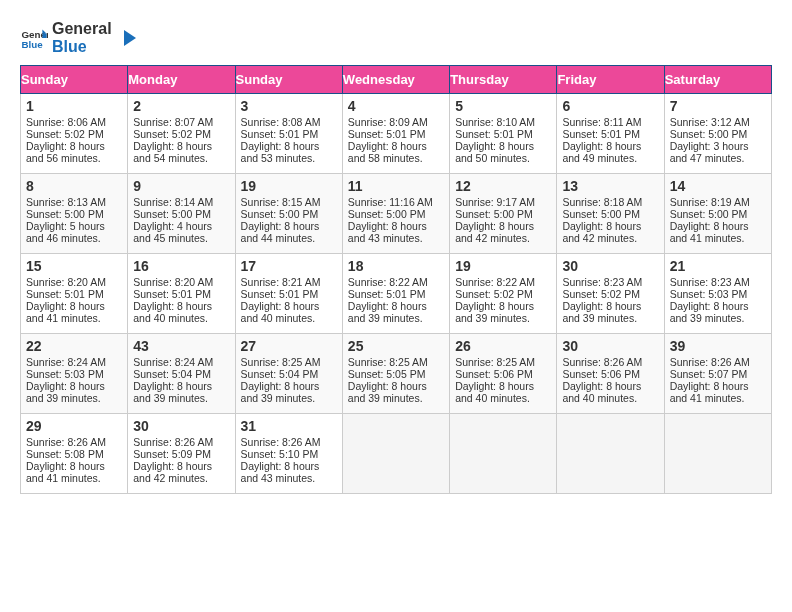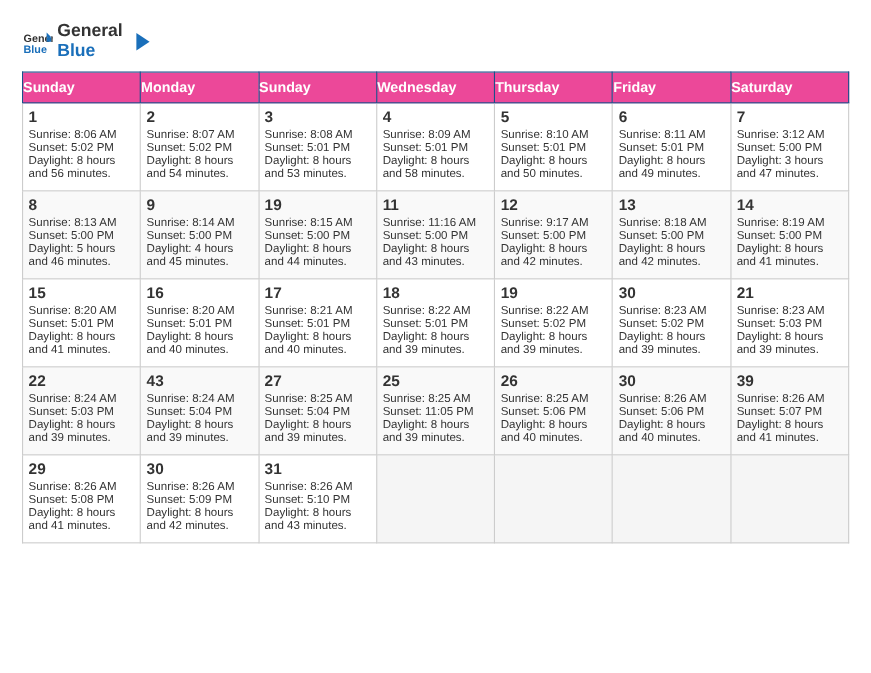--- a/index.html
+++ b/index.html
@@ -138,21 +138,21 @@
         <td><span class="day-num">17</span><span>Sunrise: 8:21 AM</span><br><span>Sunset: 5:01 PM</span><br><span>Daylight: 8 hours and 40 minutes.</span></td>
         <td><span class="day-num">18</span><span>Sunrise: 8:22 AM</span><br><span>Sunset: 5:01 PM</span><br><span>Daylight: 8 hours and 39 minutes.</span></td>
         <td><span class="day-num">19</span><span>Sunrise: 8:22 AM</span><br><span>Sunset: 5:02 PM</span><br><span>Daylight: 8 hours and 39 minutes.</span></td>
         <td><span class="day-num">30</span><span>Sunrise: 8:23 AM</span><br><span>Sunset: 5:02 PM</span><br><span>Daylight: 8 hours and 39 minutes.</span></td>
         <td><span class="day-num">21</span><span>Sunrise: 8:23 AM</span><br><span>Sunset: 5:03 PM</span><br><span>Daylight: 8 hours and 39 minutes.</span></td>
       </tr>
       <tr>
         <td><span class="day-num">22</span><span>Sunrise: 8:24 AM</span><br><span>Sunset: 5:03 PM</span><br><span>Daylight: 8 hours and 39 minutes.</span></td>
         <td><span class="day-num">43</span><span>Sunrise: 8:24 AM</span><br><span>Sunset: 5:04 PM</span><br><span>Daylight: 8 hours and 39 minutes.</span></td>
         <td><span class="day-num">27</span><span>Sunrise: 8:25 AM</span><br><span>Sunset: 5:04 PM</span><br><span>Daylight: 8 hours and 39 minutes.</span></td>
-        <td><span class="day-num">25</span><span>Sunrise: 8:25 AM</span><br><span>Sunset: 11:05 PM</span><br><span>Daylight: 8 hours and 39 minutes.</span></td>
+        <td><span class="day-num">25</span><span>Sunrise: 8:25 AM</span><br><span>Sunset: 5:05 PM</span><br><span>Daylight: 8 hours and 39 minutes.</span></td>
         <td><span class="day-num">26</span><span>Sunrise: 8:25 AM</span><br><span>Sunset: 5:06 PM</span><br><span>Daylight: 8 hours and 40 minutes.</span></td>
         <td><span class="day-num">30</span><span>Sunrise: 8:26 AM</span><br><span>Sunset: 5:06 PM</span><br><span>Daylight: 8 hours and 40 minutes.</span></td>
         <td><span class="day-num">39</span><span>Sunrise: 8:26 AM</span><br><span>Sunset: 5:07 PM</span><br><span>Daylight: 8 hours and 41 minutes.</span></td>
       </tr>
       <tr>
         <td><span class="day-num">29</span><span>Sunrise: 8:26 AM</span><br><span>Sunset: 5:08 PM</span><br><span>Daylight: 8 hours and 41 minutes.</span></td>
         <td><span class="day-num">30</span><span>Sunrise: 8:26 AM</span><br><span>Sunset: 5:09 PM</span><br><span>Daylight: 8 hours and 42 minutes.</span></td>
         <td><span class="day-num">31</span><span>Sunrise: 8:26 AM</span><br><span>Sunset: 5:10 PM</span><br><span>Daylight: 8 hours and 43 minutes.</span></td>
         <td class="empty"></td>
         <td class="empty"></td>

